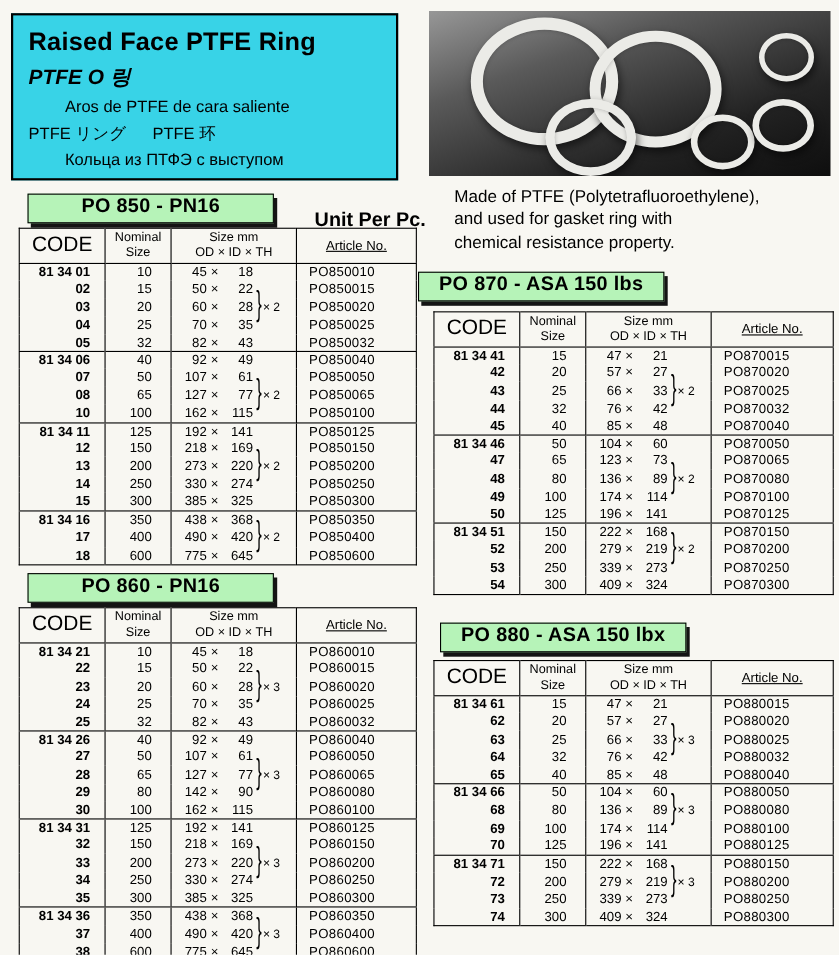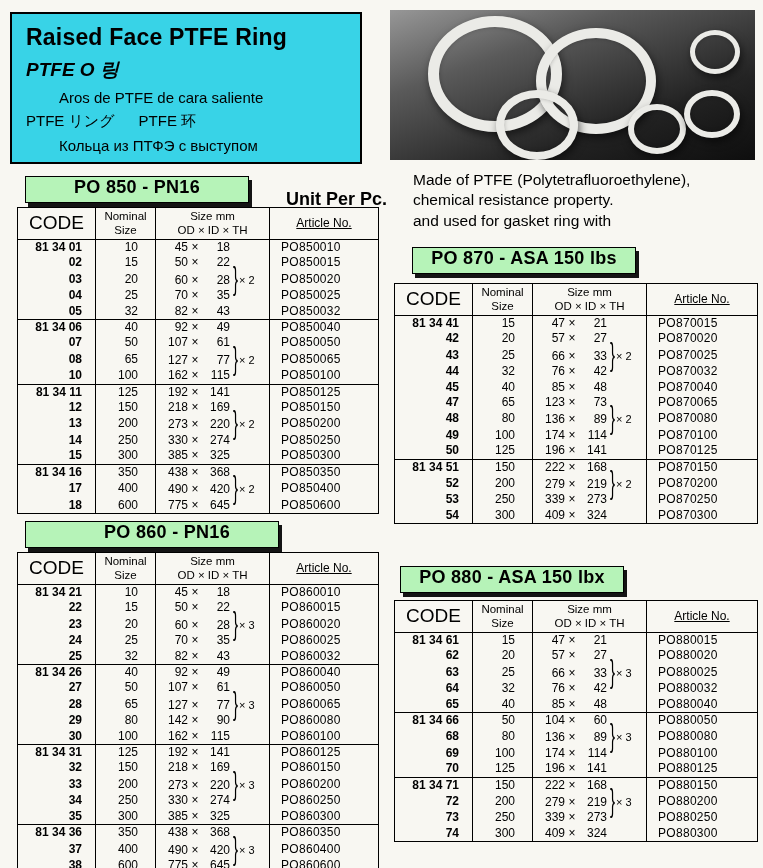--- a/index.html
+++ b/index.html
@@ -30,22 +30,22 @@
   
   .descr{position:absolute;left:413px;top:170px;width:348px;font-size:15.5px;line-height:1.32;}
 
   .unit-label{position:absolute;left:286px;top:189px;font-size:18px;font-weight:bold;}
 
   
   .gbox{position:absolute;width:222px;height:25px;background:#b6f3b8;border:1.6px solid #000;
     box-shadow:3px 4px 0 #141414;display:flex;justify-content:center;
     font-weight:bold;font-size:18px;letter-spacing:.3px;}
   .tb1-title{left:25px;top:176px;}
-  .tb2-title{left:25px;top:521px;padding-left:30px;}
-  .tb3-title{left:412px;top:247px;}
+  .tb2-title{left:25px;top:521px;}
+  .tb3-title{left:380px;top:247px;}
   .tb4-title{left:400px;top:566px;}
 
   
   .thost{position:absolute;}
   .tb1{left:17px;top:207px;width:362px;}
   .tb2{left:17px;top:552px;width:362px;}
   .tb3{left:394px;top:283px;width:364px;}
   .tb4{left:394px;top:600px;width:364px;}
 
   .ptable{border-collapse:collapse;table-layout:fixed;width:100%;border:1.6px solid #000;}
@@ -89,22 +89,22 @@
     <div class="ring r1"></div>
     <div class="ring r2"></div>
     <div class="ring r3"></div>
     <div class="ring r4"></div>
     <div class="ring r5"></div>
     <div class="ring r6"></div>
   </div>
 
   <div class="descr">
     <div>Made of PTFE (Polytetrafluoroethylene),</div>
+    <div>and used for gasket ring with</div>
     <div>chemical resistance property.</div>
-    <div>and used for gasket ring with</div>
   </div>
 
   <div class="unit-label">Unit Per Pc.</div>
 
   <div class="gbox tb1-title">
     <span>PO 850 - PN16</span>
   </div>
   <div class="gbox tb2-title">
     <span>PO 860 - PN16</span>
   </div>
@@ -405,20 +405,26 @@
             <td class="c-nom">32</td>
             <td class="c-size"><span class="od">76</span><span class="x">×</span><span class="idv">42</span><span class="th-slot"></span></td>
             <td class="c-art">PO870032</td>
           </tr>
           <tr>
             <td class="c-code">45</td>
             <td class="c-nom">40</td>
             <td class="c-size"><span class="od">85</span><span class="x">×</span><span class="idv">48</span><span class="th-slot"></span></td>
             <td class="c-art">PO870040</td>
           </tr>
+          <tr class="group-start">
+            <td class="c-code">81 34 46</td>
+            <td class="c-nom">50</td>
+            <td class="c-size"><span class="od">104</span><span class="x">×</span><span class="idv">60</span><span class="th-slot"></span></td>
+            <td class="c-art">PO870050</td>
+          </tr>
           <tr>
             <td class="c-code">47</td>
             <td class="c-nom">65</td>
             <td class="c-size"><span class="od">123</span><span class="x">×</span><span class="idv">73</span><span class="th-slot"></span></td>
             <td class="c-art">PO870065</td>
           </tr>
           <tr>
             <td class="c-code">48</td>
             <td class="c-nom">80</td>
             <td class="c-size"><span class="od">136</span><span class="x">×</span><span class="idv">89</span><span class="brace">}</span><span class="th">× 2</span></td>

